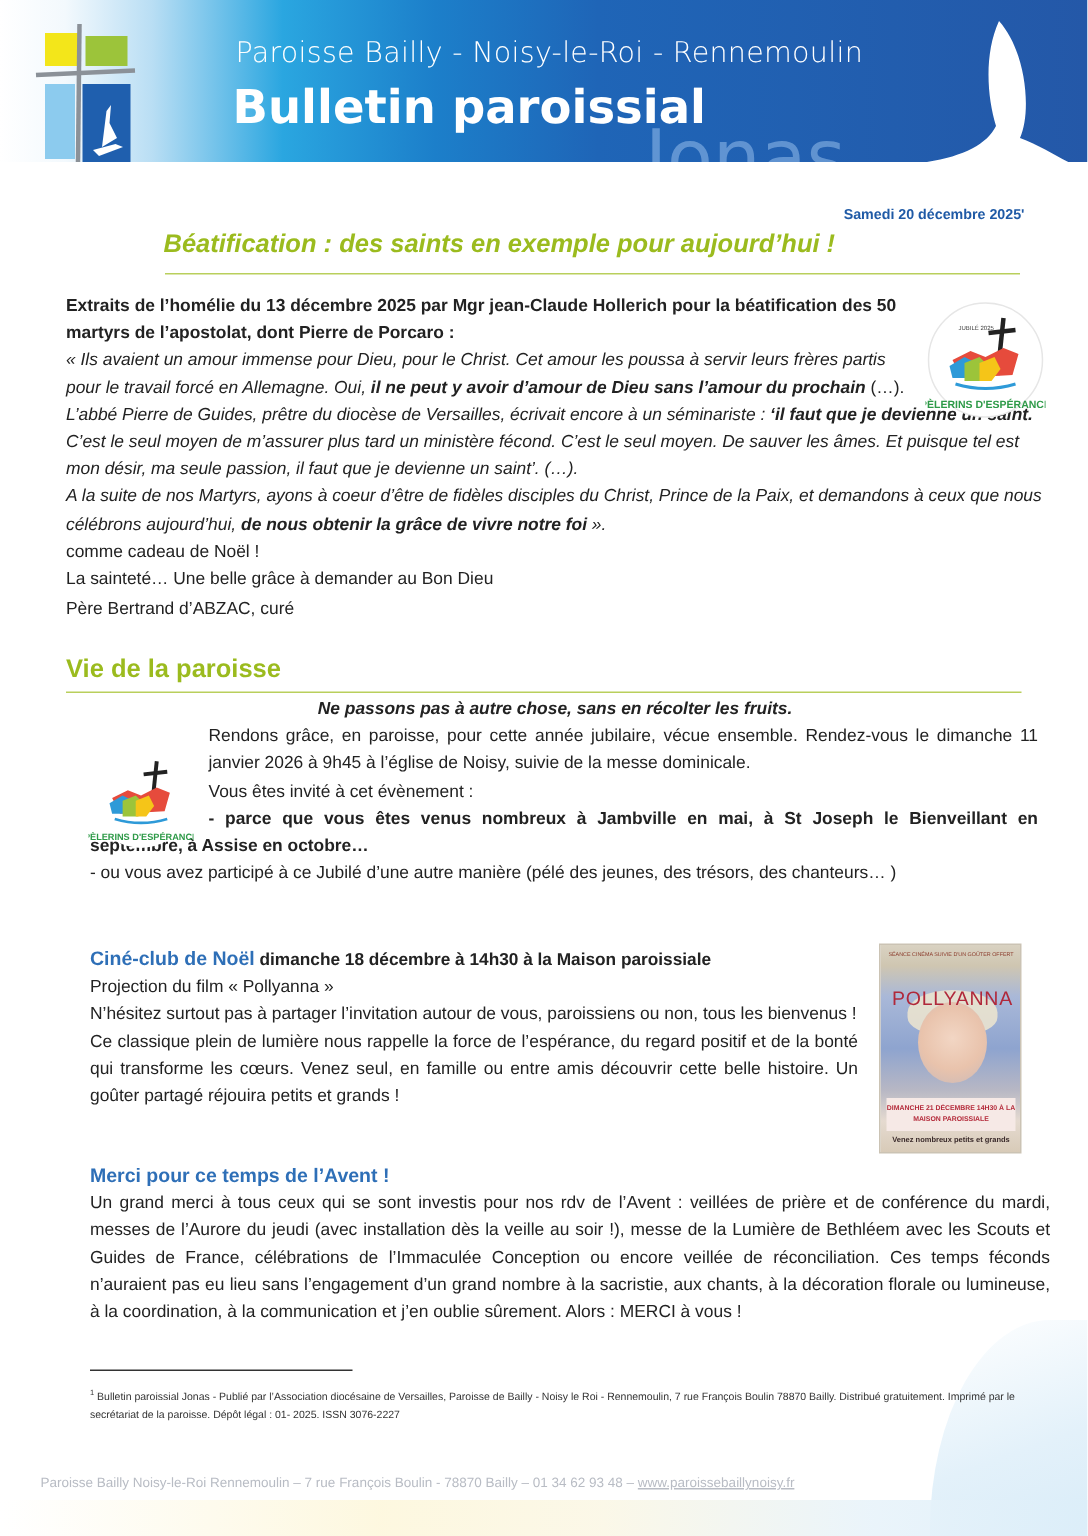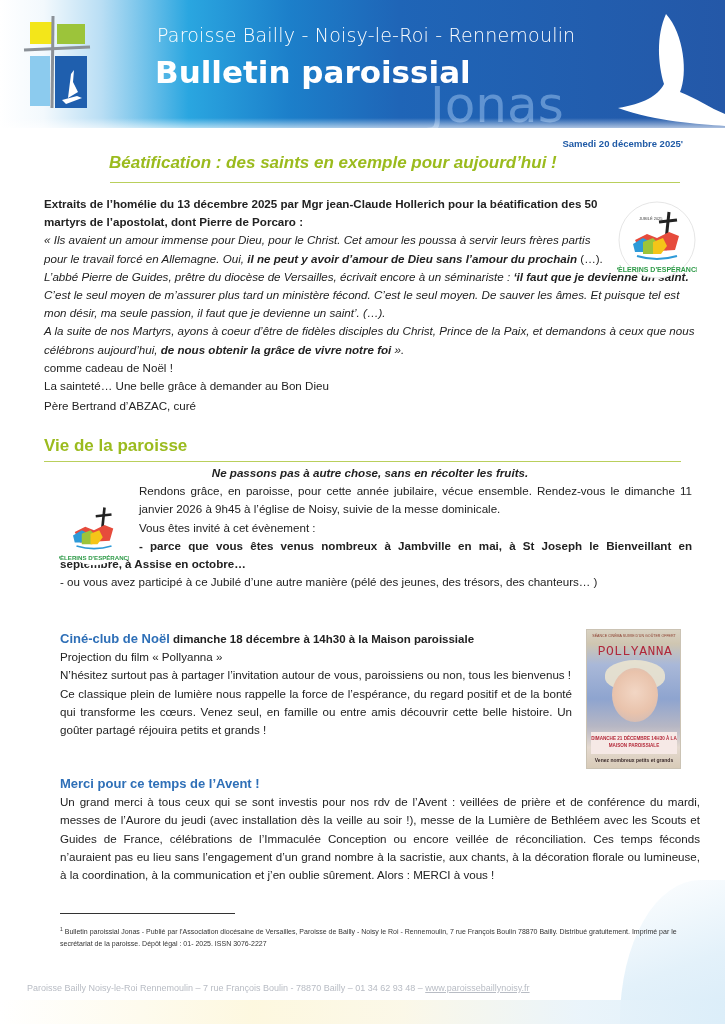--- a/index.html
+++ b/index.html
@@ -1,21 +1,21 @@
 <!DOCTYPE html>
 <html><head>
 <meta charset="utf-8">
 <style>
   * { box-sizing: border-box; margin: 0; padding: 0; }
   html, body { width: 725px; height: 1024px; background: #ffffff; overflow: hidden; }
   body { position: relative; font-family: "Liberation Sans", sans-serif; color: #222; }
 
   
   .banner {
-    position: absolute; left: 0; top: 0; width: 725px; height: 128px;
+    position: absolute; left: 0; top: 0; width: 725px; height: 108px;
     background: linear-gradient(90deg, #ffffff 0%, #f3f9fd 6%, #b9def4 14%, #2aa6e0 26%, #1c7fca 40%, #1f65b7 55%, #2458a8 100%);
     overflow: hidden;
   }
   .banner-fade {
     position: absolute; left: 0; top: 118px; width: 725px; height: 16px;
     background: linear-gradient(180deg, rgba(255,255,255,0) 0%, #ffffff 100%);
   }
   .logo { position: absolute; left: 22px; top: 14px; width: 70px; height: 96px; }
   .banner-title {
     position: absolute; left: 157px; top: 24px; color: #ffffff;
@@ -69,22 +69,22 @@
   .block-jubile { position: absolute; left: 60px; top: 464px; width: 632px; }
   .block-cine { position: absolute; left: 60px; top: 630px; width: 512px; }
   .block-merci { position: absolute; left: 60px; top: 775px; width: 640px; }
 
   .poster {
     position: absolute; left: 586px; top: 629px; width: 95px; height: 140px;
     background: linear-gradient(180deg, #d9d2c2 0%, #cfc6b1 10%, #a9b8d8 25%, #8ea4cf 50%, #b7b7c4 70%, #e5dad0 85%, #d8cbb8 100%);
     border: 1px solid #cbc3b4; overflow: hidden;
   }
   .poster-title {
-    position: absolute; left: 6px; top: 14px; width: 84px; text-align: center;
-    color: #b0283a; font-family: Liberation Mono, monospace; font-size: 13px; letter-spacing: 0.5px;
+    position: absolute; left: 6px; top: 28px; width: 84px; text-align: center;
+    color: #b0283a; font-family: Liberation Sans, sans-serif; font-size: 13px; letter-spacing: 0.5px;
   }
   .poster-face {
     position: absolute; left: 25px; top: 38px; width: 46px; height: 54px; border-radius: 50%;
     background: radial-gradient(circle at 50% 45%, #f2d6c4 0%, #e9c3ac 55%, #c9b9b9 100%);
   }
   .poster-hair {
     position: absolute; left: 18px; top: 30px; width: 60px; height: 30px; border-radius: 50% 50% 40% 40%;
     background: #efe6cf; opacity: 0.85;
   }
   .poster-band {

